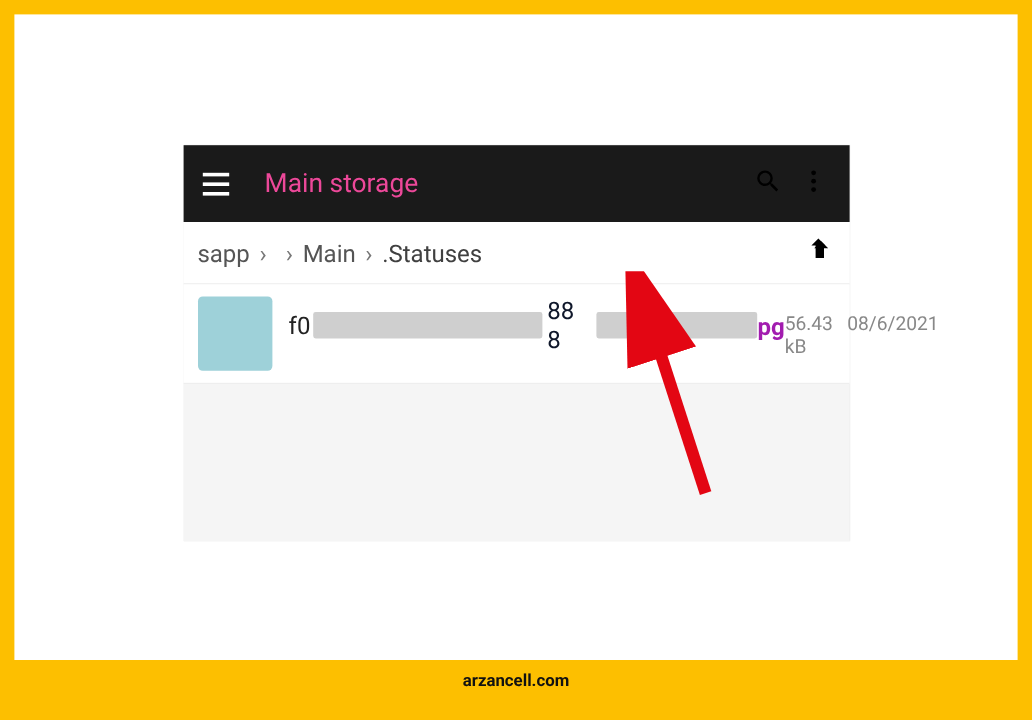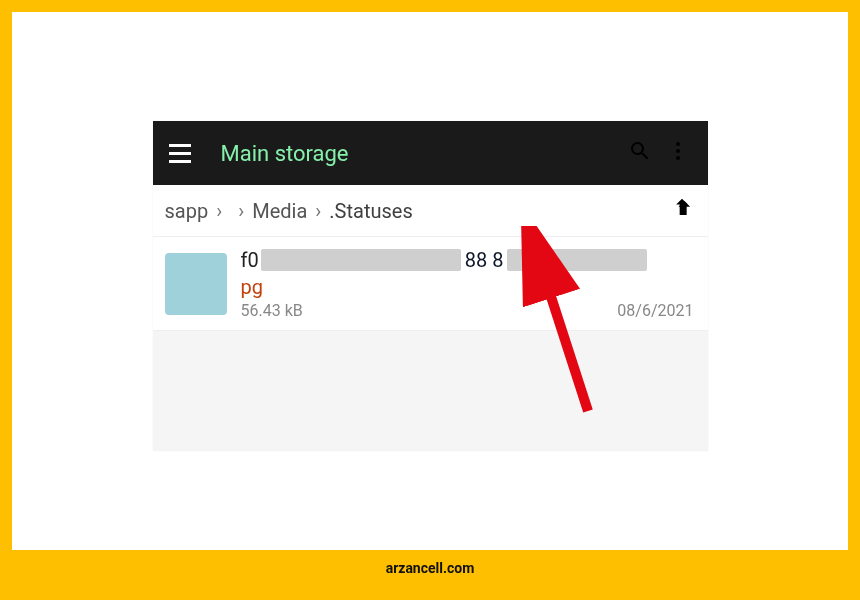--- a/index.html
+++ b/index.html
@@ -41,21 +41,21 @@
       margin-top: 10px;
       box-shadow: 0 0 1px rgba(0,0,0,0.1);
       position: relative;
     }
     .app-bar {
       background: #1a1a1a;
       height: 64px;
       display: flex;
       align-items: center;
       padding: 0 16px;
-      color: #86efac;
+      color: #ec4899;
     }
     .hamburger {
       width: 24px;
       height: 24px;
       display: flex;
       flex-direction: column;
       justify-content: center;
       gap: 5px;
       cursor: pointer;
     }
@@ -121,49 +121,51 @@
       width: 62px;
       height: 62px;
       background: #9ed1d9;
       border-radius: 4px;
       flex-shrink: 0;
     }
     .file-info {
       margin-left: 14px;
       flex: 1;
       display: flex;
-      flex-direction: column;
+      flex-direction: row;
       justify-content: center;
     }
     .file-name-row {
       display: flex;
       align-items: center;
       font-size: 20px;
       color: #222;
       height: 26px;
       position: relative;
     }
     .redact {
       background: #cfcfcf;
       height: 22px;
       border-radius: 2px;
       display: inline-block;
     }
     .file-name-part { margin-right: 2px; }
     .file-ext {
       font-size: 20px;
-      color: #c2410c;
+      color: #a21caf;
       margin-top: 2px;
+      font-weight: bold;
     }
     .file-meta {
       display: flex;
       justify-content: space-between;
       font-size: 16px;
       color: #888;
       margin-top: 2px;
+      gap: 12px;
     }
     .annot-arrow {
       position: absolute;
       pointer-events: none;
     }
   </style>
 </head>
 <body>
 
 <div class="outer-frame">
@@ -189,21 +191,21 @@
               <circle cx="12" cy="19" r="2"></circle>
             </svg>
         </div>
       </div>
 
       <div class="breadcrumb-bar">
         <div class="breadcrumb-content">
           <span class="crumb">sapp</span>
           <span class="crumb-sep">›</span>
           <span class="crumb-sep">›</span>
-          <span class="crumb">Media</span>
+          <span class="crumb">Main</span>
           <span class="crumb-sep">›</span>
           <span class="crumb last">.Statuses</span>
         </div>
         <div class="up-btn">
           <svg width="28" height="28" viewBox="0 0 24 24">
               <path d="M14 6l5 5h-3v7h-4v-7H9l5-5z" transform="rotate(0)"></path>
               <path d="M9 18h4V11h3l-5-5-5 5h3z" fill="none"></path>
               <path d="M12 4l5 5h-3v9c0 0-4 0-4 0V9H7l5-5z"></path>
             </svg>
         </div>

